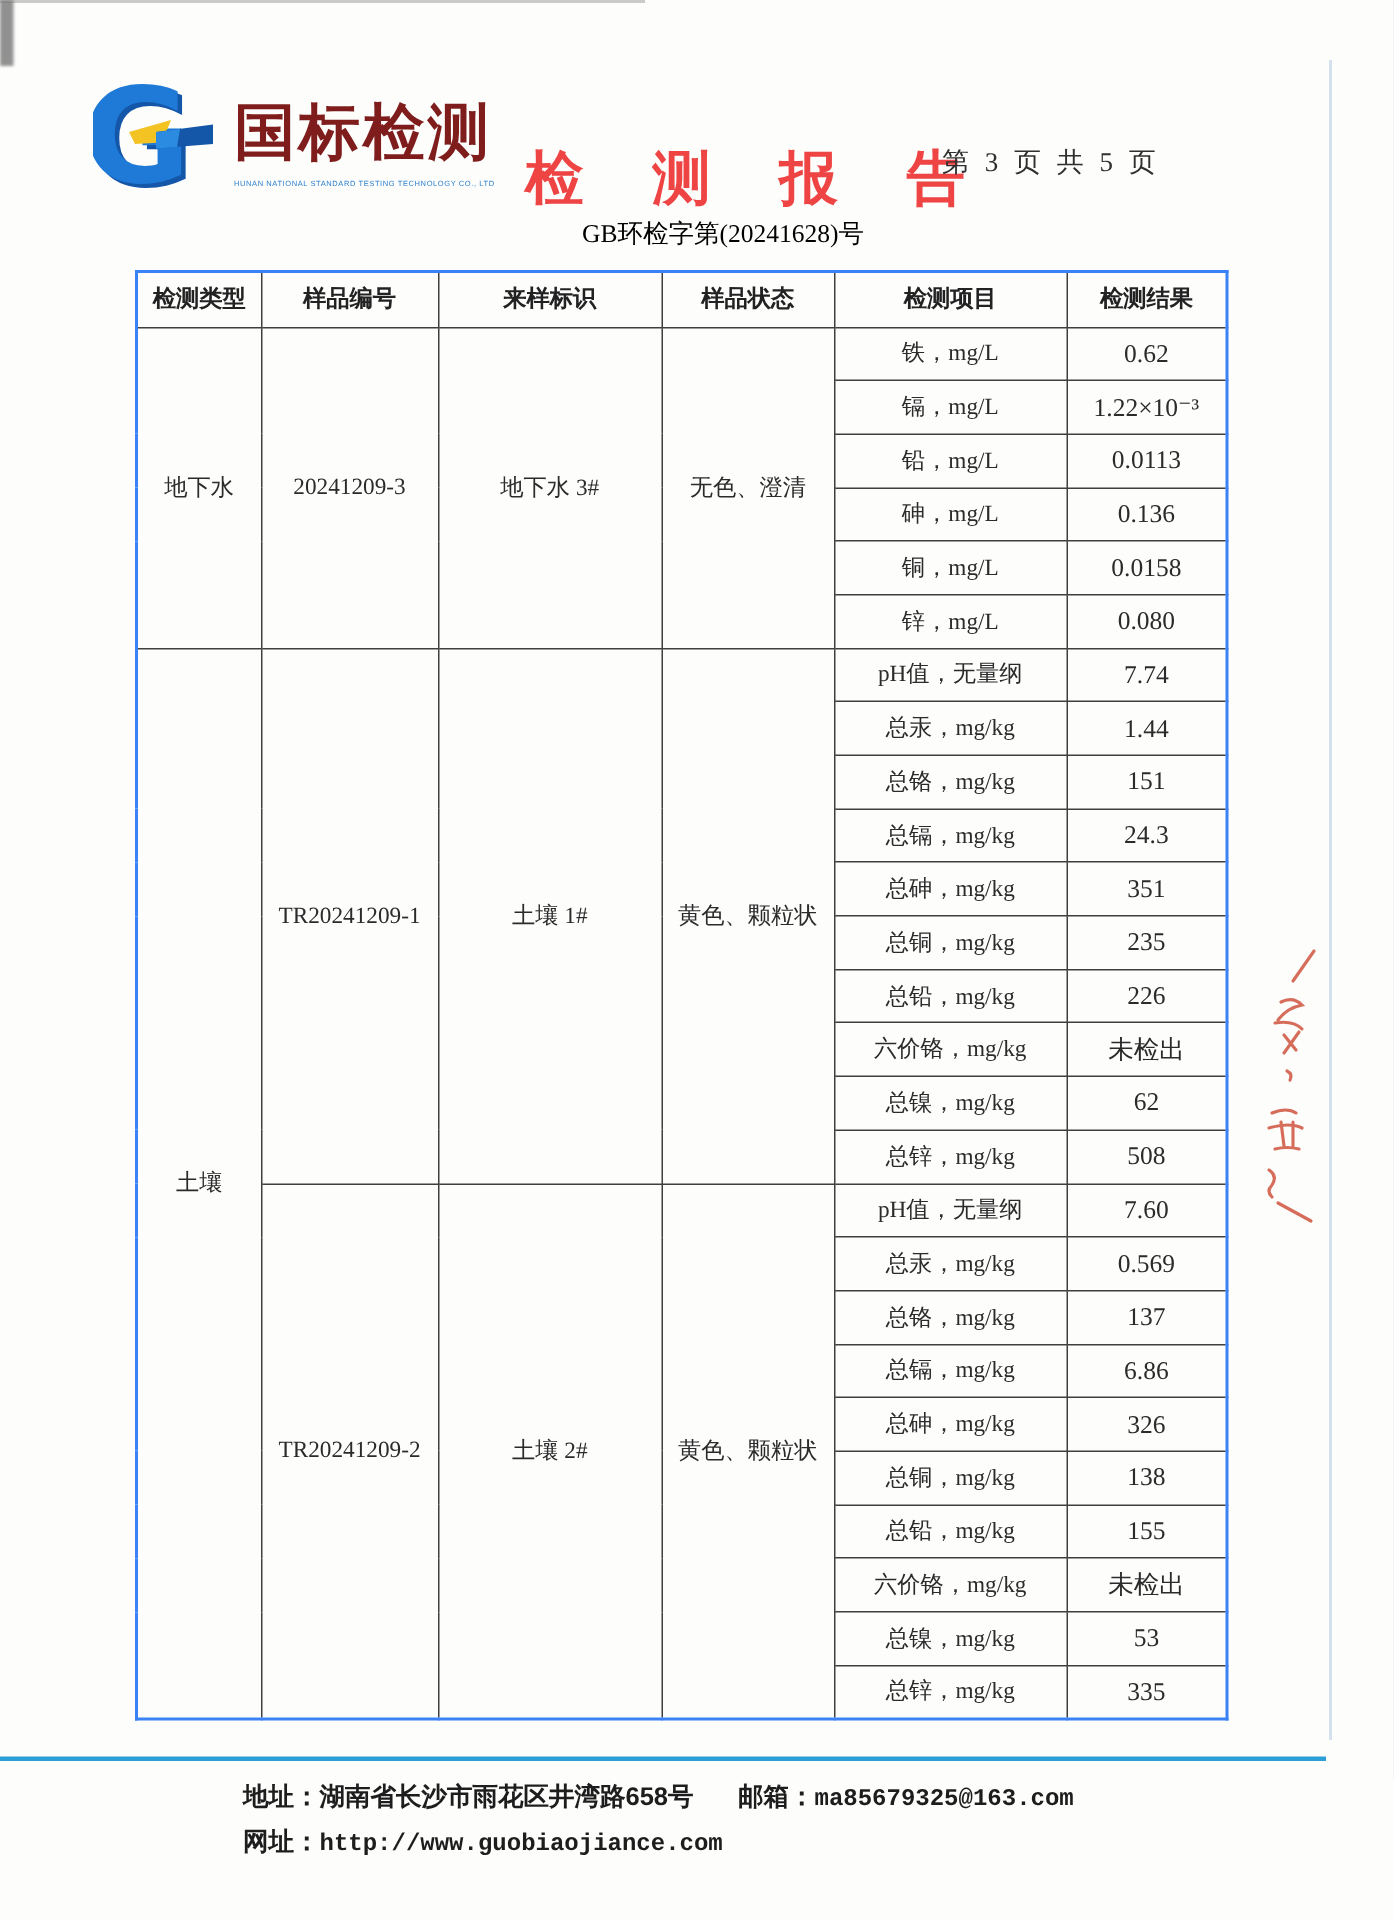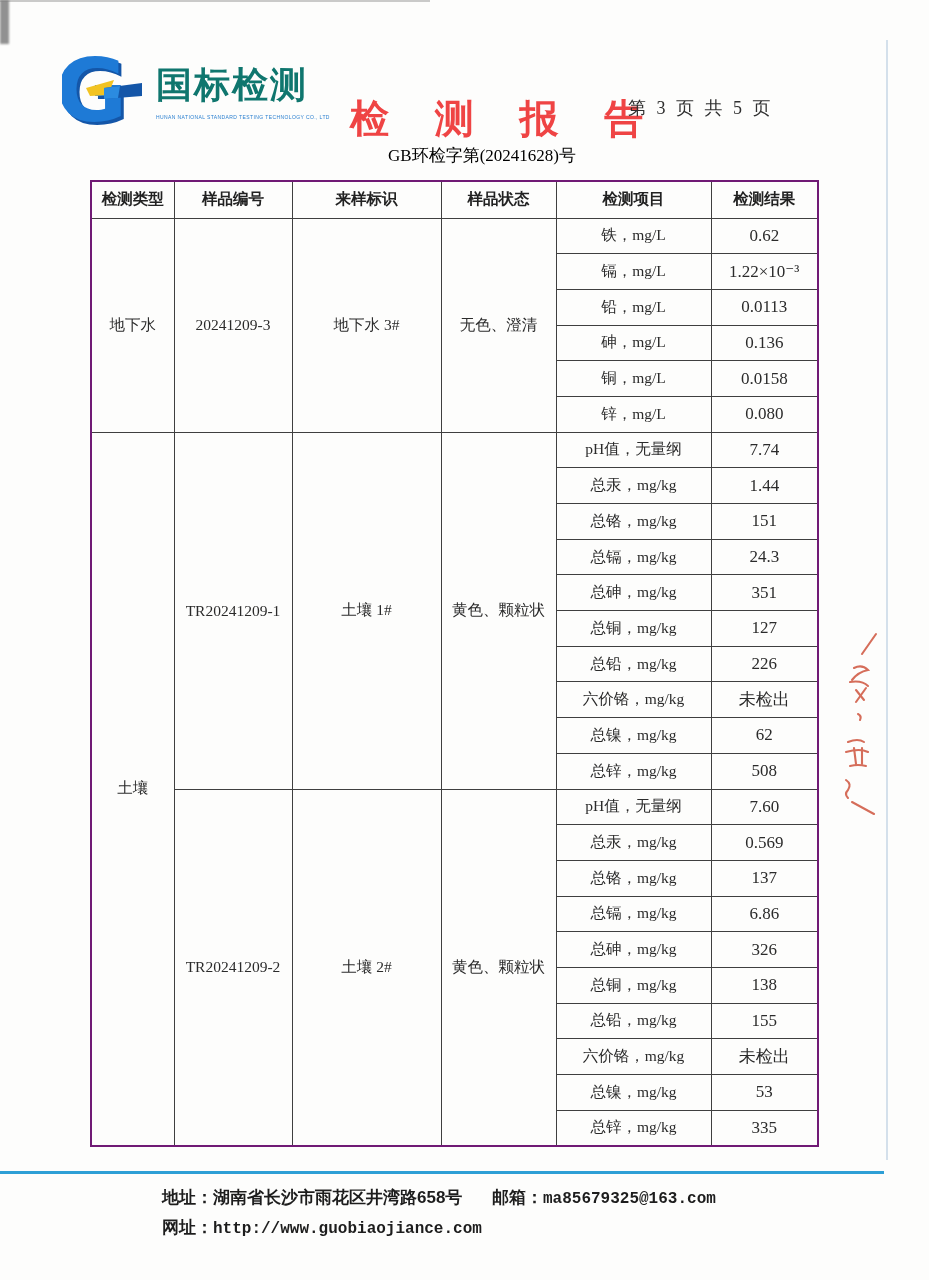--- a/index.html
+++ b/index.html
@@ -15,21 +15,21 @@
   
   .scan-corner { position:absolute; left:0; top:0; width:9px; height:44px; background:#3a3a3a; opacity:.55; filter:blur(1px); }
   .scan-topline { position:absolute; left:0; top:0; width:430px; height:2px; background:#6b6b6b; opacity:.35; }
   .scan-edge { position:absolute; left:886px; top:40px; width:2px; height:1120px; background:rgba(120,160,195,.3); }
   
   .logo-wrap { position:absolute; left:62px; top:48px; display:flex; align-items:flex-start; }
   .logo-icon { width:80px; height:90px; }
   .brand-col { margin-left:14px; margin-top:13px; }
   .brand {
     font-family:"Liberation Sans","DejaVu Sans",sans-serif;
-    font-size:36px; font-weight:600; color:#0f766e; letter-spacing:2px;
+    font-size:41px; font-weight:600; color:#7f1d1d; letter-spacing:2px;
   }
   .tagline {
     font-family:"Liberation Sans","DejaVu Sans",sans-serif;
     font-size:5px; color:#2a7fd0; letter-spacing:.4px; margin-top:4px; white-space:nowrap;
   }
   .report-title {
     position:absolute; left:350px; top:92px;
     font-size:39px; font-weight:600; color:#ef4444; letter-spacing:18px; white-space:nowrap;
   }
   .page-info {
@@ -43,21 +43,21 @@
   
   table.results {
     position:absolute; left:90px; top:180px; width:728px;
     border-collapse:collapse; table-layout:fixed;
     font-size:15.5px; color:#2b2b2b;
   }
   table.results th, table.results td {
     border:1px solid #3f3f3f; text-align:center; vertical-align:middle;
     padding:0 2px; overflow:hidden;
   }
-  table.results { border:2px solid #701a75; }
+  table.results { border:2px solid #3b82f6; }
   table.results th {
     font-family:"Liberation Sans","DejaVu Sans",sans-serif;
     font-weight:700; font-size:15.5px; height:37px; color:#222;
   }
   table.results td { height:35.7px; }
   td.c-result { font-size:17px; }
   
   .red-note { position:absolute; left:840px; top:630px; }
   
   .footer-divider { position:absolute; left:0; top:1171px; width:884px; height:3px; background:#2e9fd6; }
@@ -163,21 +163,21 @@
         <tr>
           <td>总镉，mg/kg</td>
           <td class="c-result">24.3</td>
         </tr>
         <tr>
           <td>总砷，mg/kg</td>
           <td class="c-result">351</td>
         </tr>
         <tr>
           <td>总铜，mg/kg</td>
-          <td class="c-result">127</td>
+          <td class="c-result">235</td>
         </tr>
         <tr>
           <td>总铅，mg/kg</td>
           <td class="c-result">226</td>
         </tr>
         <tr>
           <td>六价铬，mg/kg</td>
           <td class="c-result">未检出</td>
         </tr>
         <tr>

